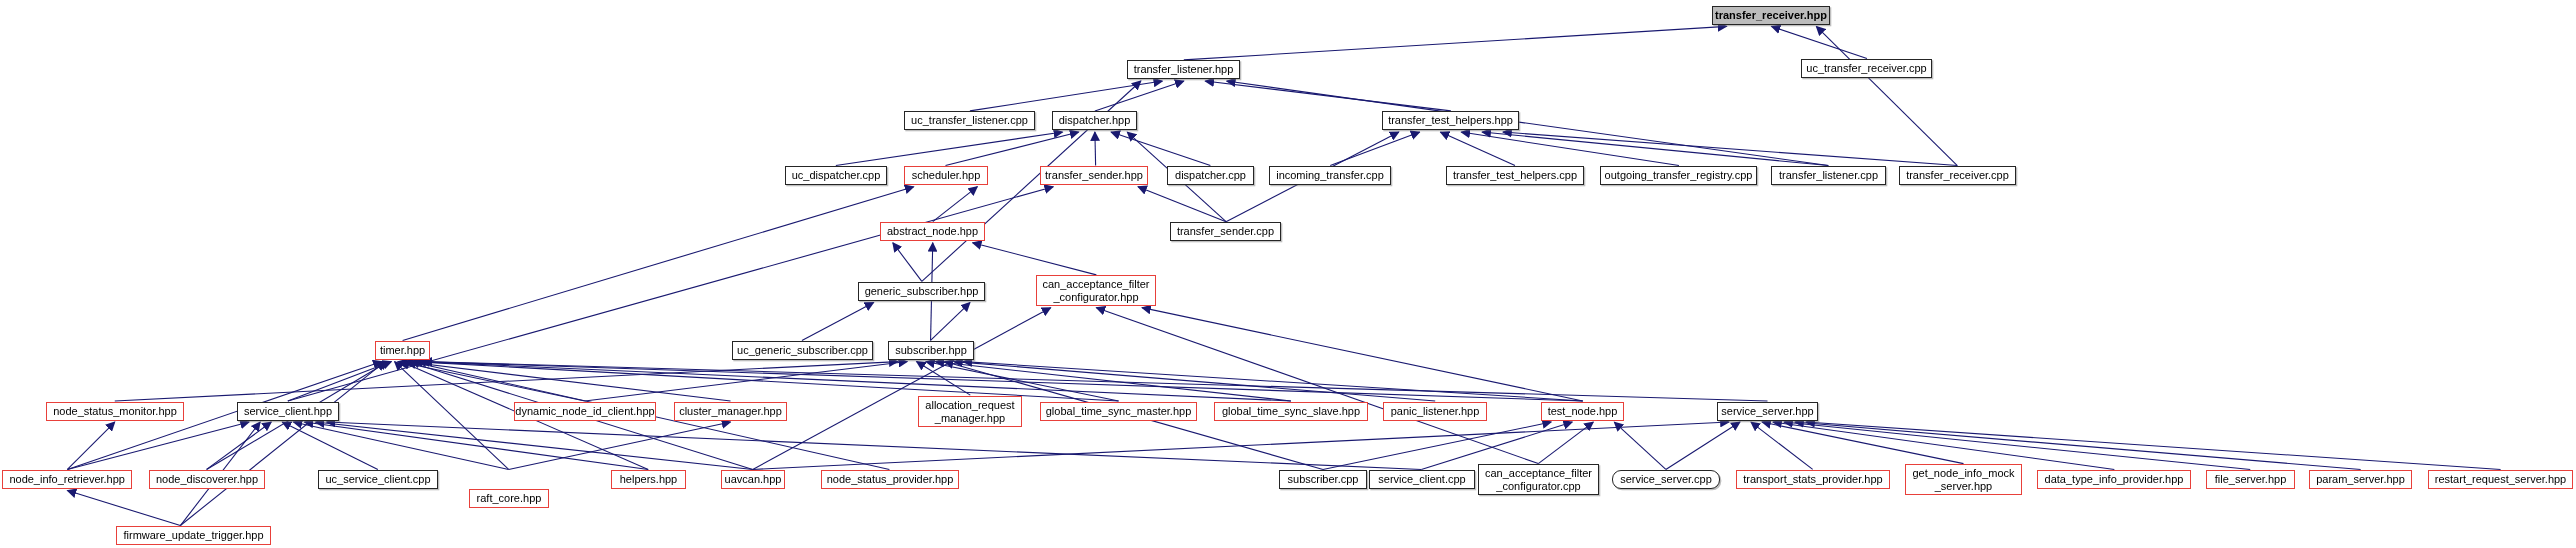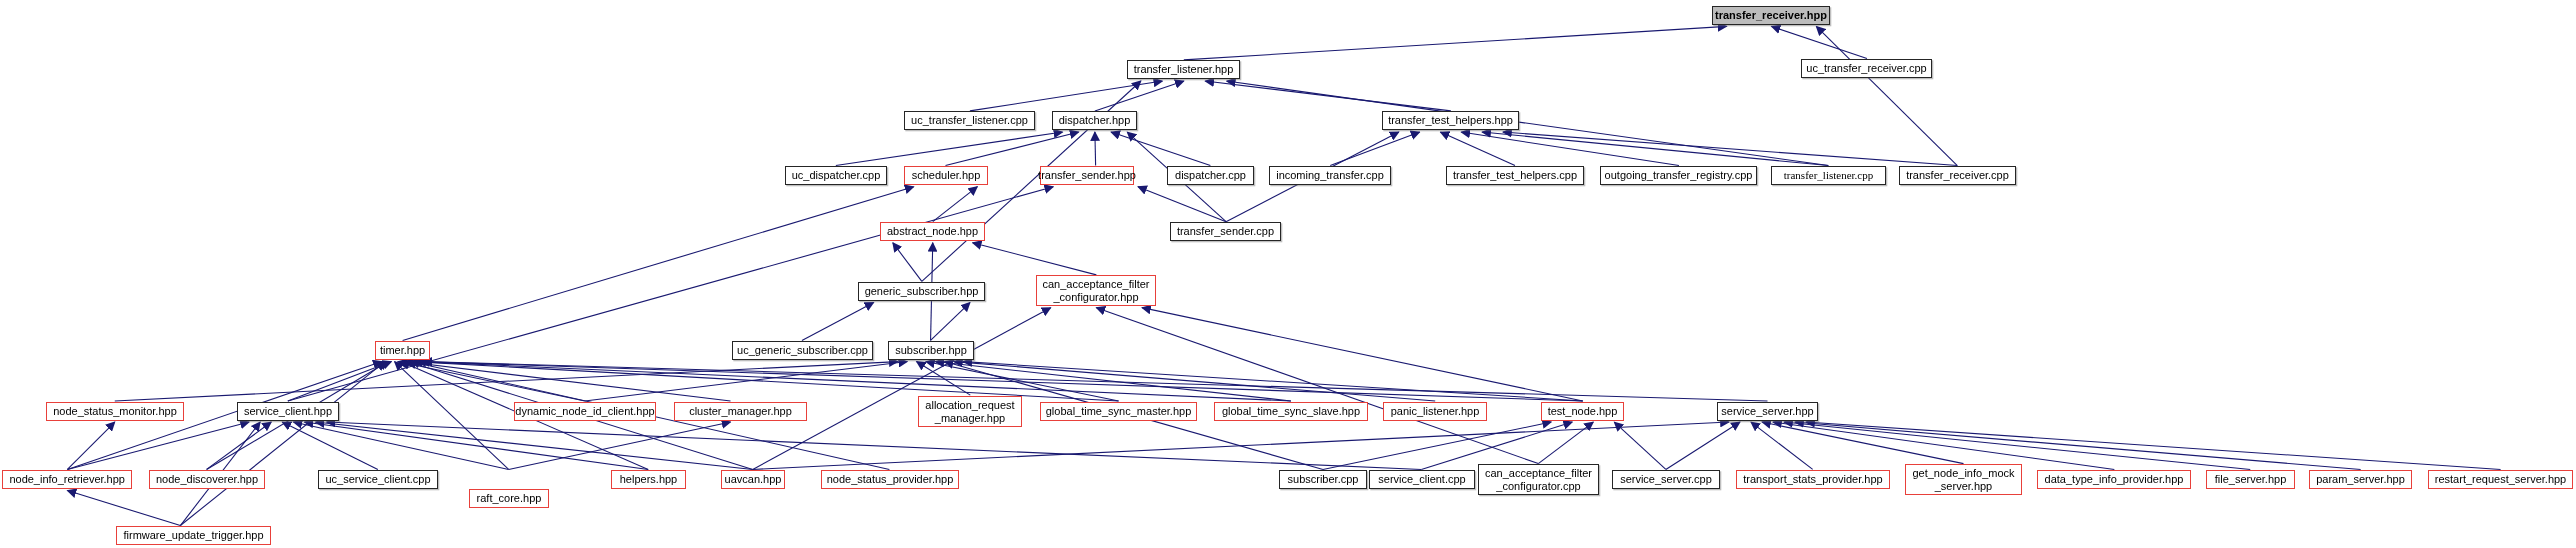--- a/index.html
+++ b/index.html
@@ -101,58 +101,58 @@
       <line x1="698" y1="644" x2="1002.5" y2="579" stroke="#191970" stroke-width="1.5" marker-end="url(#arrow)"></line>
     </svg>
 <div class="node main" style="left: 1712px; top: 5.8px; width: 118px; height: 19px;">transfer_receiver.hpp</div>
     <div class="node" style="left: 1127px; top: 60px; width: 113px; height: 19px;">transfer_listener.hpp</div>
     <div class="node" style="left: 1801px; top: 59px; width: 131px; height: 19px;">uc_transfer_receiver.cpp</div>
     <div class="node" style="left: 904px; top: 111px; width: 131px; height: 19px;">uc_transfer_listener.cpp</div>
     <div class="node" style="left: 1052px; top: 111px; width: 85px; height: 19px;">dispatcher.hpp</div>
     <div class="node" style="left: 1382px; top: 111px; width: 137px; height: 19px;">transfer_test_helpers.hpp</div>
     <div class="node" style="left: 785px; top: 166px; width: 102px; height: 19px;">uc_dispatcher.cpp</div>
     <div class="node red" style="left: 904px; top: 166px; width: 84px; height: 19px; text-align: center;">scheduler.hpp</div>
-    <div class="node red" style="left: 1040px; top: 166px; width: 94px; height: 19px;">transfer_sender.hpp</div>
+    <div class="node red" style="left: 1040px; top: 166px; width: 108px; height: 19px;">transfer_sender.hpp</div>
     <div class="node" style="left: 1167px; top: 166px; width: 87px; height: 19px;">dispatcher.cpp</div>
     <div class="node" style="left: 1269px; top: 166px; width: 122px; height: 19px;">incoming_transfer.cpp</div>
     <div class="node" style="left: 1446px; top: 166px; width: 138px; height: 19px;">transfer_test_helpers.cpp</div>
     <div class="node" style="left: 1600px; top: 166px; width: 157px; height: 19px;">outgoing_transfer_registry.cpp</div>
-    <div class="node" style="left: 1771px; top: 166px; width: 115px; height: 19px; font-family: Liberation Serif, serif;">transfer_listener.cpp</div>
+    <div class="node" style="left: 1771px; top: 166px; width: 115px; height: 19px;">transfer_listener.cpp</div>
     <div class="node" style="left: 1899px; top: 166px; width: 117px; height: 19px;">transfer_receiver.cpp</div>
     <div class="node red" style="left: 880px; top: 222px; width: 105px; height: 19px;">abstract_node.hpp</div>
     <div class="node" style="left: 1170px; top: 222px; width: 111px; height: 19px;">transfer_sender.cpp</div>
     <div class="node" style="left: 858px; top: 282px; width: 127px; height: 19px;">generic_subscriber.hpp</div>
     <div class="node red" style="left: 1036px; top: 275px; width: 120px; height: 31px;">can_acceptance_filter
 _configurator.hpp</div>
     <div class="node red" style="left: 375px; top: 341px; width: 55px; height: 19px;">timer.hpp</div>
     <div class="node" style="left: 732px; top: 341px; width: 141px; height: 19px;">uc_generic_subscriber.cpp</div>
     <div class="node" style="left: 888px; top: 341px; width: 86px; height: 19px;">subscriber.hpp</div>
     <div class="node red" style="left: 46px; top: 402px; width: 138px; height: 19px;">node_status_monitor.hpp</div>
     <div class="node" style="left: 237px; top: 402px; width: 102px; height: 19px;">service_client.hpp</div>
     <div class="node red" style="left: 514px; top: 402px; width: 142px; height: 19px;">dynamic_node_id_client.hpp</div>
-    <div class="node red" style="left: 674px; top: 402px; width: 133px; height: 19px;">cluster_manager.hpp</div>
+    <div class="node red" style="left: 674px; top: 402px; width: 113px; height: 19px;">cluster_manager.hpp</div>
     <div class="node red" style="left: 918px; top: 396px; width: 104px; height: 31px;">allocation_request
 _manager.hpp</div>
     <div class="node red" style="left: 1040px; top: 402px; width: 157px; height: 19px;">global_time_sync_master.hpp</div>
     <div class="node red" style="left: 1214px; top: 402px; width: 154px; height: 19px;">global_time_sync_slave.hpp</div>
     <div class="node red" style="left: 1383px; top: 402px; width: 104px; height: 19px;">panic_listener.hpp</div>
     <div class="node red" style="left: 1541px; top: 402px; width: 83px; height: 19px;">test_node.hpp</div>
     <div class="node" style="left: 1717px; top: 402px; width: 101px; height: 19px;">service_server.hpp</div>
     <div class="node red" style="left: 2.2px; top: 470px; width: 130px; height: 19px;">node_info_retriever.hpp</div>
     <div class="node red" style="left: 149px; top: 470px; width: 116px; height: 19px;">node_discoverer.hpp</div>
     <div class="node" style="left: 318px; top: 470px; width: 120px; height: 19px;">uc_service_client.cpp</div>
     <div class="node red" style="left: 469px; top: 470px; width: 80px; height: 19px; margin-top: 19px;">raft_core.hpp</div>
     <div class="node red" style="left: 611px; top: 470px; width: 75px; height: 19px;">helpers.hpp</div>
     <div class="node red" style="left: 721px; top: 470px; width: 64px; height: 19px;">uavcan.hpp</div>
     <div class="node red" style="left: 821px; top: 470px; width: 138px; height: 19px;">node_status_provider.hpp</div>
     <div class="node" style="left: 1279px; top: 470px; width: 88px; height: 19px;">subscriber.cpp</div>
     <div class="node" style="left: 1369px; top: 470px; width: 106px; height: 19px;">service_client.cpp</div>
     <div class="node" style="left: 1478px; top: 464px; width: 121px; height: 31px;">can_acceptance_filter
 _configurator.cpp</div>
-    <div class="node" style="left: 1612px; top: 470px; width: 108px; height: 19px;">service_server.cpp</div>
+    <div class="node" style="left: 1612px; top: 470px; width: 108px; height: 19px; border-radius: 9px;">service_server.cpp</div>
     <div class="node red" style="left: 1736px; top: 470px; width: 154px; height: 19px;">transport_stats_provider.hpp</div>
     <div class="node red" style="left: 1905px; top: 464px; width: 117px; height: 31px;">get_node_info_mock
 _server.hpp</div>
     <div class="node red" style="left: 2037px; top: 470px; width: 154px; height: 19px;">data_type_info_provider.hpp</div>
     <div class="node red" style="left: 2206px; top: 470px; width: 89px; height: 19px;">file_server.hpp</div>
     <div class="node red" style="left: 2309px; top: 470px; width: 103px; height: 19px;">param_server.hpp</div>
     <div class="node red" style="left: 2428px; top: 470px; width: 145px; height: 19px;">restart_request_server.hpp</div>
     <div class="node red" style="left: 103px; top: 526px; width: 155px; height: 19px; margin-left: 13px;">firmware_update_trigger.hpp</div>
   </div>
 

